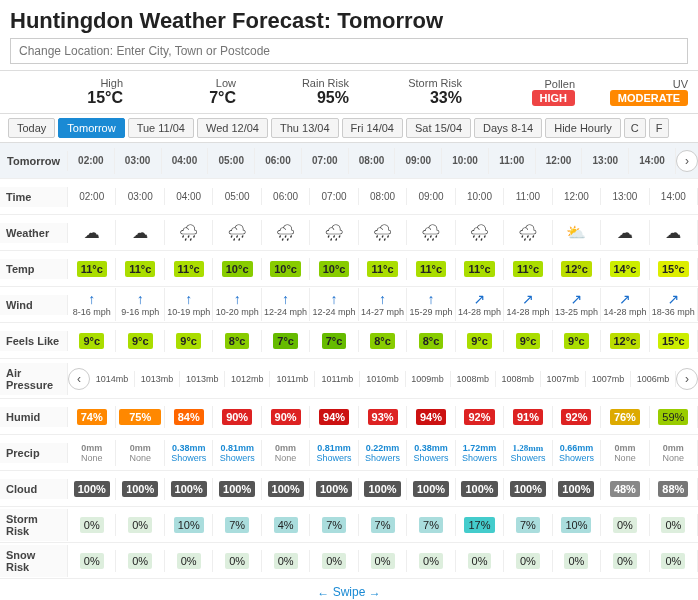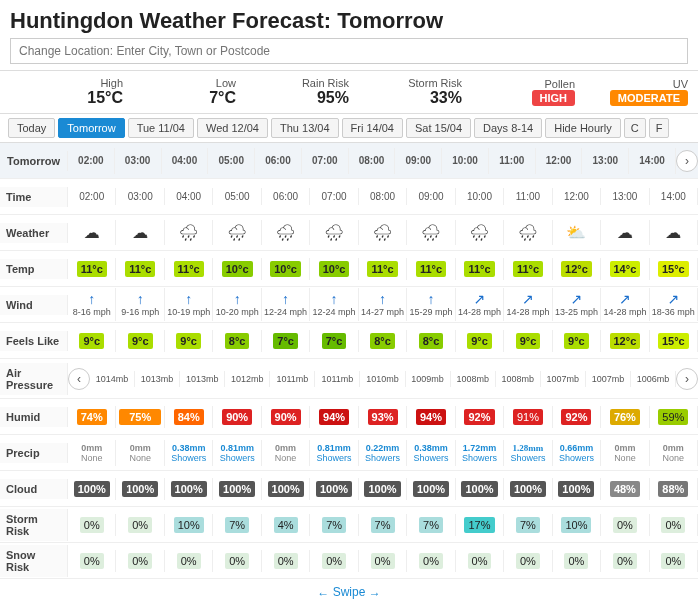--- a/index.html
+++ b/index.html
@@ -444,21 +444,21 @@
         <div class="cell">
           <span style="background:#dd2222;color:#fff;font-weight:bold;border-radius:2px;padding:2px 4px;font-size:11px;">93%</span>
         </div>
         <div class="cell">
           <span style="background:#cc1111;color:#fff;font-weight:bold;border-radius:2px;padding:2px 4px;font-size:11px;">94%</span>
         </div>
         <div class="cell">
           <span style="background:#dd2222;color:#fff;font-weight:bold;border-radius:2px;padding:2px 4px;font-size:11px;">92%</span>
         </div>
         <div class="cell">
-          <span style="background:#dd2222;color:#fff;font-weight:normal;border-radius:2px;padding:2px 4px;font-size:11px;">91%</span>
+          <span style="background:#dd2222;color:#fff;font-weight:bold;border-radius:2px;padding:2px 4px;font-size:11px;">91%</span>
         </div>
         <div class="cell">
           <span style="background:#dd2222;color:#fff;font-weight:bold;border-radius:2px;padding:2px 4px;font-size:11px;">92%</span>
         </div>
         <div class="cell">
           <span style="background:#ddaa00;color:#fff;font-weight:bold;border-radius:2px;padding:2px 4px;font-size:11px;">76%</span>
         </div>
         <div class="cell">
           <span style="background:#99cc00;color:#222;font-weight:normal;border-radius:2px;padding:2px 4px;font-size:11px;">59%</span>
         </div>

